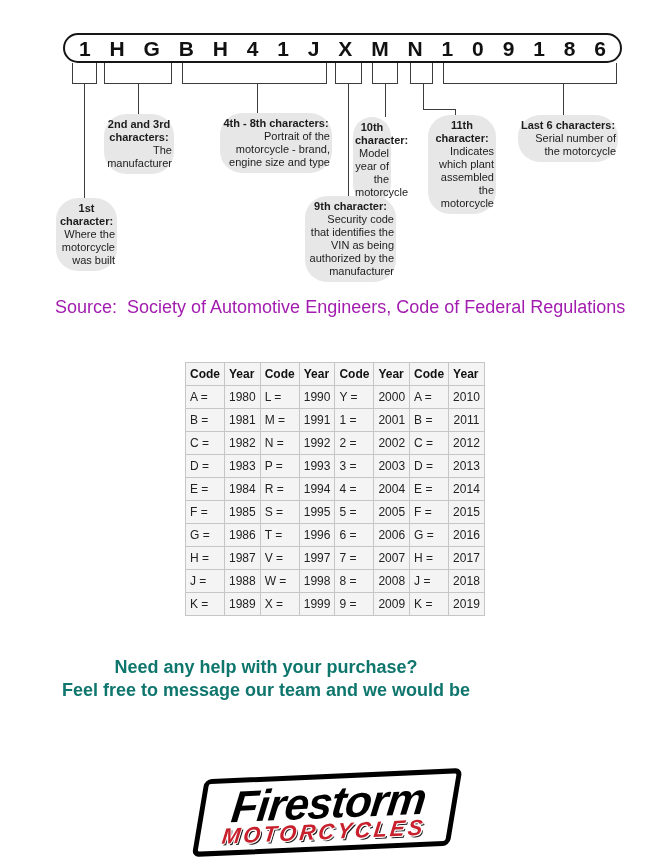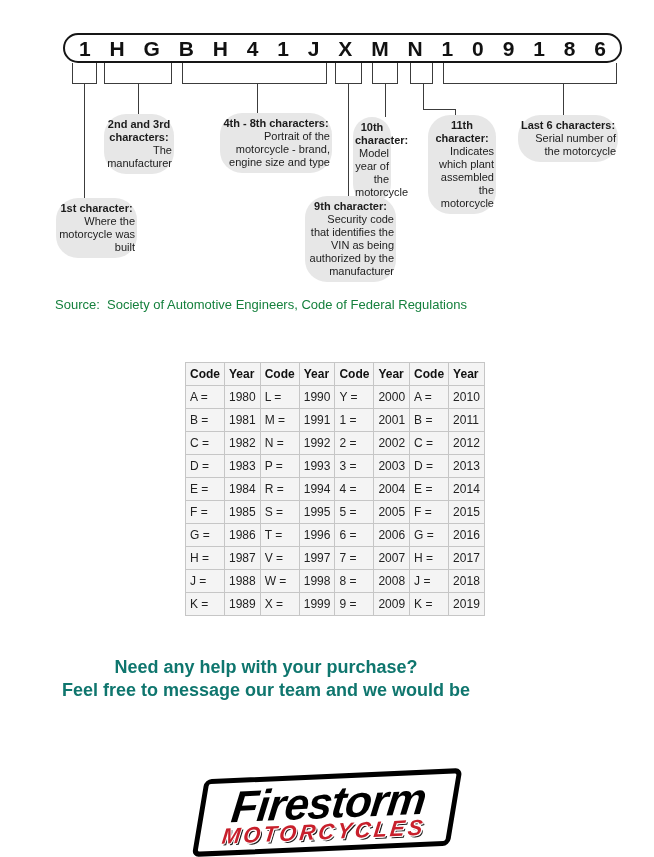--- a/index.html
+++ b/index.html
@@ -28,36 +28,36 @@
 
   
   .callout {
     position:absolute; background:#e7e7e7; color:#1c1c1c;
     font-size:11px; line-height:1.18; text-align:center; padding:4px 2px;border-radius:22px;
   }
   .co-head { display:block; font-weight:bold; }
   .co-body { display:block;text-align:right; }
 
   .source-line {
-    position:absolute; left:55px; top:297px; font-size:13px; color:#15803d;
+    position:absolute; left:55px; top:297px; font-size:18px; color:#a21caf;
     white-space:pre;
   }
 
   
   .year-table {
     position:absolute; left:185px; top:362px;
     border-collapse:collapse; font-size:12px; color:#222;
   }
   .year-table th, .year-table td {
     border:1px solid #c6c6c6; background:#f4f4f4;
     height:23px; padding:0 4px; vertical-align:middle;
   }
   .year-table th { font-weight:bold; text-align:left; color:#111; }
   .year-table td.code { text-align:left;  min-width:26px; }
-  .year-table td.year { text-align:left; min-width:30px; }
+  .year-table td.year { text-align:center; min-width:30px; }
 
   
   .help {
     position:absolute; left:0; top:656px; width:532px; text-align:center;
     font-weight:bold; font-size:18px; line-height:1.3; color:#0f766e;
   }
 
   
   .logo-wrap {
     position:absolute; left:50%; top:774px;
@@ -114,21 +114,21 @@
   <div class="stem" style="left:84px;  top:84px; height:114px;"></div>
   <div class="stem" style="left:138px; top:84px; height:30px;"></div>
   <div class="stem" style="left:257px; top:84px; height:29px;"></div>
   <div class="stem" style="left:348px; top:84px; height:112px;"></div>
   <div class="stem" style="left:385px; top:84px; height:33px;"></div>
   <div class="stem" style="left:423px; top:84px; height:25px;"></div>
   <div class="hline" style="left:423px; top:109px; width:33px;"></div>
   <div class="stem" style="left:455px; top:109px; height:7px;"></div>
   <div class="stem" style="left:563px; top:84px; height:31px;"></div>
 
-  <div class="callout" style="left:56px;  top:198px; width:81px;">
+  <div class="callout" style="left:56px;  top:198px; width:61px;">
     <span class="co-head">1st character:</span>
     <span class="co-body">Where the motorcycle was built</span>
   </div>
   <div class="callout" style="left:104px; top:114px; width:70px;">
     <span class="co-head">2nd and 3rd characters:</span>
     <span class="co-body">The manufacturer</span>
   </div>
   <div class="callout" style="left:204px; top:113px; width:112px;margin-left:16px;">
     <span class="co-head">4th - 8th characters:</span>
     <span class="co-body">Portrait of the motorcycle - brand, engine size and type</span>

